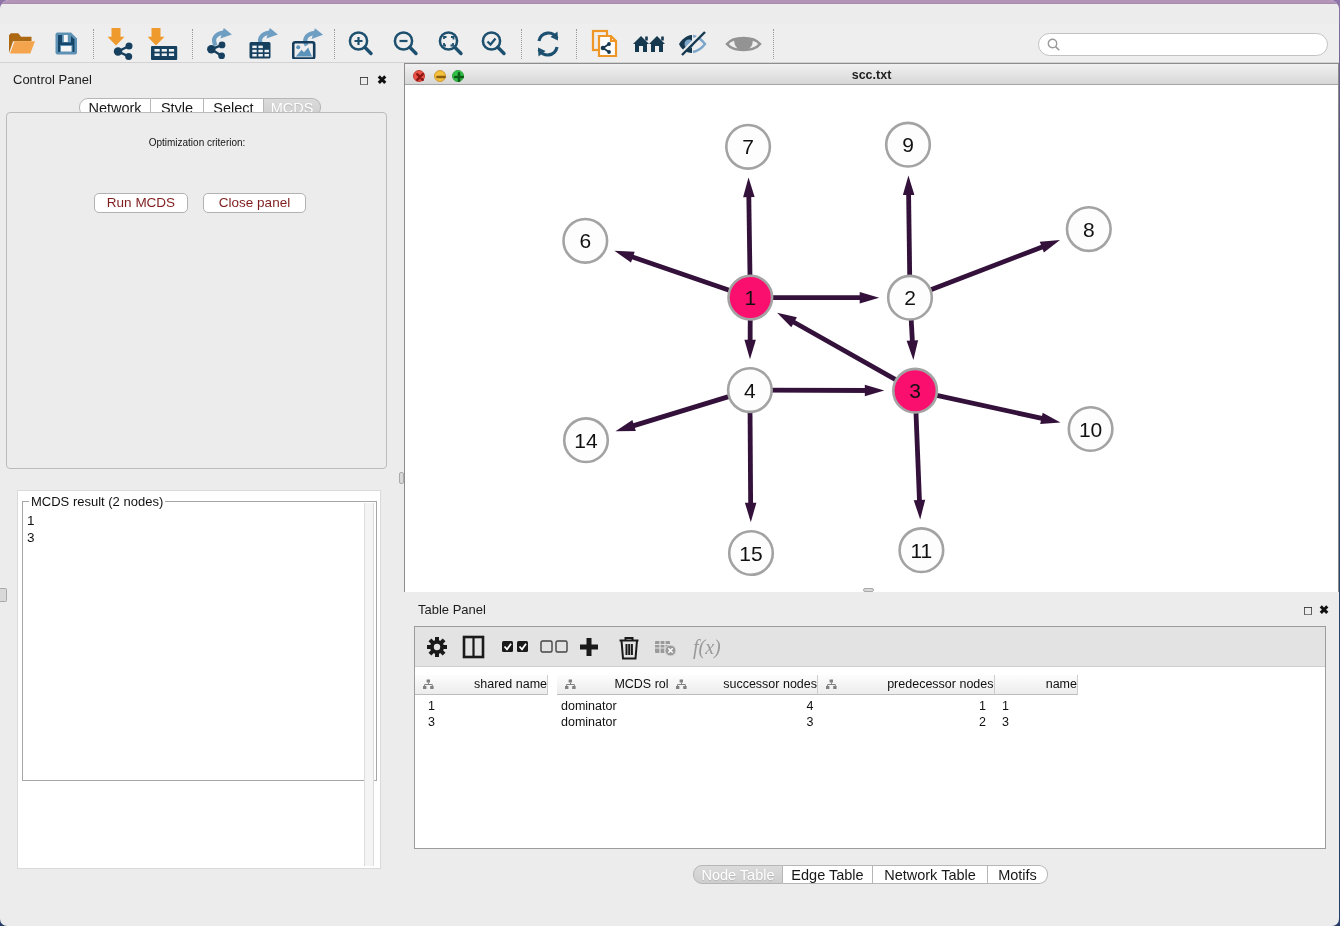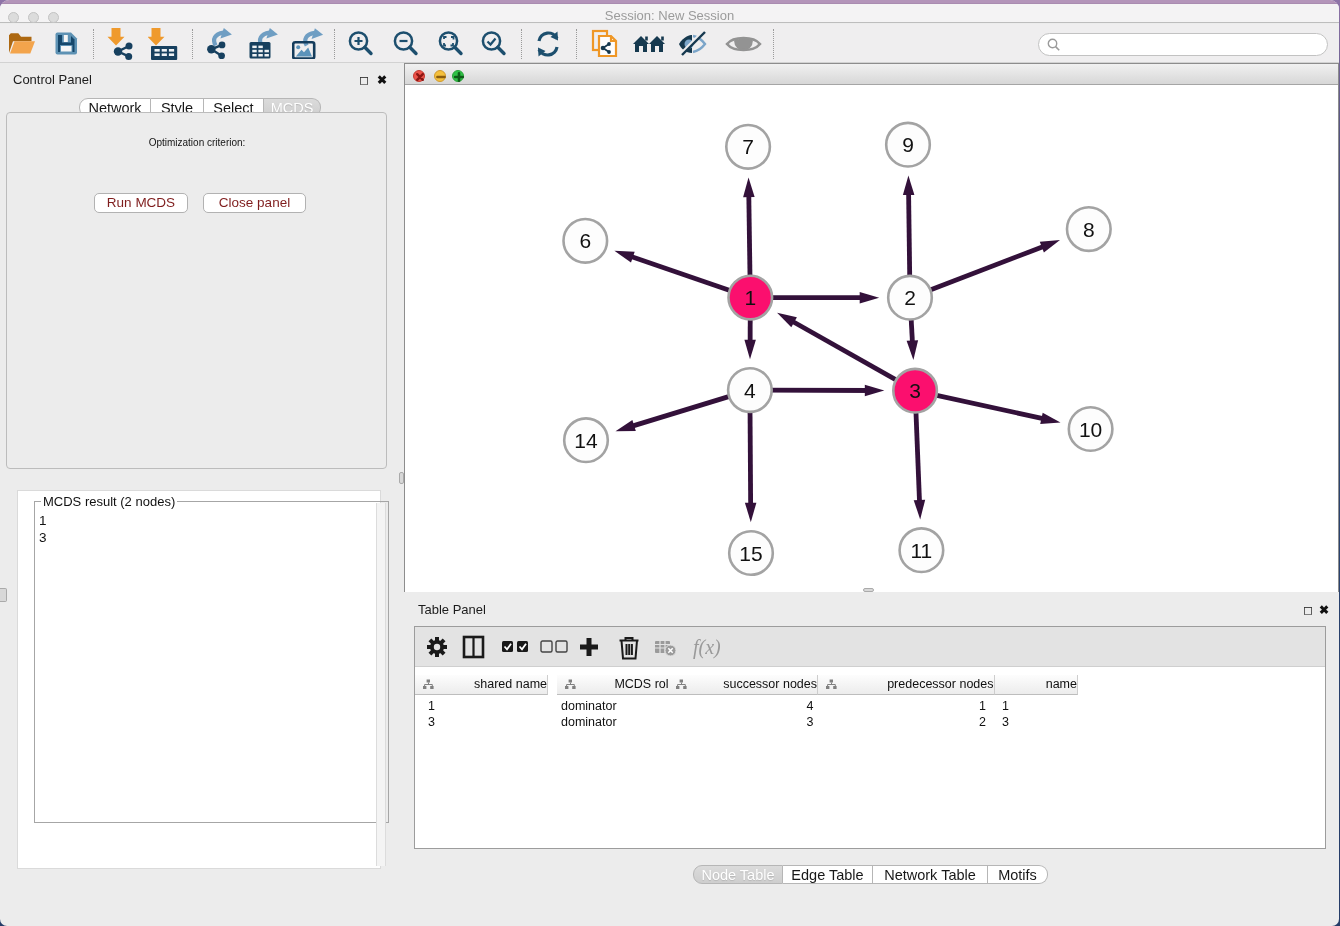--- a/index.html
+++ b/index.html
@@ -21,21 +21,21 @@
 .tabgroup { position:absolute; display:flex; height:19px; }
 .tab { height:19px; line-height:18px; text-align:center; font-size:14.5px; color:#181818; background:#fff; border-top:1px solid #b6b6b6; border-bottom:1px solid #b6b6b6; border-right:1px solid #b6b6b6; }
 .tab.first { border-left:1px solid #b6b6b6; border-radius:9px 0 0 9px; }
 .tab.last { border-radius:0 9px 9px 0; }
 .tab.sel { background:linear-gradient(180deg,#dbdbdb,#cecece); color:#ffffff; text-shadow:0 1px 1px #b5b5b5; }
 #tabpane { position:absolute; left:6px; top:49px; width:381px; height:357px; border:1px solid #bcbcbc; border-radius:4px; background:#ececec; }
 #optlabel { position:absolute; left:0; top:74px; width:394px; text-align:center; font-size:10px; color:#141414; }
 #combo { position:absolute; left:44px; top:96px; width:310px; height:21px; background:#fff; border:1px solid #b2b2b2; border-radius:5px; font-size:13.5px; color:#141414; line-height:19px; padding-left:11px; }
 .btn { position:absolute; top:130px; height:20px; background:#fff; border:1px solid #b2b2b2; border-radius:5px; font-size:13.5px; color:#7f1d1d; text-align:center; line-height:18px; }
 #resultbox { position:absolute; left:17px; top:427px; width:364px; height:379px; background:#fff; border:1px solid #dadada; }
-#fieldset { position:absolute; left:4px; top:10px; width:355px; height:322px; border:1px solid #a6a6a6;margin-left:12px; }
+#fieldset { position:absolute; left:4px; top:10px; width:355px; height:280px; border:1px solid #a6a6a6; }
 #legend { position:absolute; left:6px; top:-8px; background:#fff; font-size:13px; color:#111; padding:0 2px; }
 #sbtrack { position:absolute; right:2px; top:1px; width:10px; height:363px; background:#f4f4f4; border-left:1px solid #dcdcdc; border-right:1px solid #dcdcdc; }
 #resulttext { position:absolute; left:4px; top:11px; font-size:13.5px; color:#111; line-height:16.5px; }
 
 #vsplit { position:absolute; left:399px; top:472px; width:5px; height:12px; background:#d8d8d8; border:1px solid #aaa; border-radius:2px; }
 #hsplit { position:absolute; left:863px; top:588px; width:11px; height:4px; background:#d8d8d8; border:1px solid #aaa; border-radius:2px; }
 
 #netwin { position:absolute; left:404px; top:63px; width:935px; height:529px; border:1px solid #8d8d8d; background:#fff; }
 #nettitle { position:absolute; left:0; top:0; width:933px; height:21px; background:linear-gradient(180deg,#f1f1f1,#d7d7d7); border-bottom:1px solid #a5a5a5; }
 #nettitletext { position:absolute; left:0; top:4px; width:933px; text-align:center; font-size:12.5px; font-weight:bold; color:#222; }
@@ -56,26 +56,20 @@
 #listbtn { position:absolute; left:10px; top:8px; width:28px; height:20px; background:#fdfdfd; border:1px solid #ababab; border-radius:2px; }
 #membtn { position:absolute; left:1254px; top:6px; width:75px; height:24px; background:#fbfbfb; border:1px solid #9e9e9e; font-size:12px; color:#111; }
 #memdot { position:absolute; left:8px; top:6px; width:11px; height:11px; border-radius:50%; background:#259b35; }
 #memtext { position:absolute; left:24px; top:4px; }
 svg { display:block; }
 </style>
 </head>
 <body>
 <div id="app">
 <div id="purpletop"></div>
-<div id="titlebar">
-  <div class="tl" style="left:8px;"></div>
-  <div class="tl" style="left:28px;"></div>
-  <div class="tl" style="left:48px;"></div>
-  <div id="wtitle">Session: New Session</div>
-</div>
 <div id="toolbar">
   <div class="ticon" style="left:9px;width:26px;">
     <svg width="26" height="21" viewBox="0 0 26 21">
       <path d="M0,20 V2.2 L1.8,0.3 H9.3 L12,3.8 H22.5 V8.3 H4 L0,20 z" fill="#ad6812"></path>
       <path d="M1,20.6 L5.6,8.3 H26 L21.3,20.6 z" fill="#f3a44c"></path>
     </svg>
   </div>
   <div class="ticon" style="left:54px;width:24px;">
     <svg width="24" height="23" viewBox="0 0 24 23">
       <path d="M1.5,2.5 Q1.5,0.5 3.5,0.5 H17 L23,6.5 V20.5 Q23,22.5 21,22.5 H3.5 Q1.5,22.5 1.5,20.5 z" fill="#5e92b4"></path>
@@ -273,20 +267,21 @@
     <div class="tl2" style="left:28.5px;background:#f5c03c;border:1px solid #cf9a2f;">
           <svg width="12" height="12" viewBox="0 0 12 12">
             <path d="M2.4,6 H9.6" stroke="#8a5d10" stroke-width="2.6" stroke-linecap="round"></path>
           </svg>
         </div>
     <div class="tl2" style="left:46.5px;background:#2fc246;border:1px solid #2aa23a;">
           <svg width="12" height="12" viewBox="0 0 12 12">
             <path d="M6,2.2 V9.8 M2.2,6 H9.8" stroke="#0e5c18" stroke-width="2.6" stroke-linecap="round"></path>
           </svg>
         </div>
+    <div id="nettitletext">scc.txt</div>
   </div>
   <div id="netcanvas">
 <svg width="933" height="506" viewBox="0 0 933 506" font-family="Liberation Sans, sans-serif">
 <line x1="345.3" y1="211.6" x2="343.7" y2="102.3" stroke="#33113a" stroke-width="4.8"></line>
 <polygon points="343.5,91.6 349.6,111.0 338.1,111.2" fill="#33113a"></polygon>
 <line x1="345.3" y1="211.6" x2="219.6" y2="168.3" stroke="#33113a" stroke-width="4.8"></line>
 <polygon points="209.4,164.8 229.7,165.7 226.0,176.6" fill="#33113a"></polygon>
 <line x1="345.3" y1="211.6" x2="463.5" y2="211.7" stroke="#33113a" stroke-width="4.8"></line>
 <polygon points="474.2,211.7 454.7,217.4 454.7,205.9" fill="#33113a"></polygon>
 <line x1="345.3" y1="211.6" x2="345.1" y2="262.6" stroke="#33113a" stroke-width="4.8"></line>

